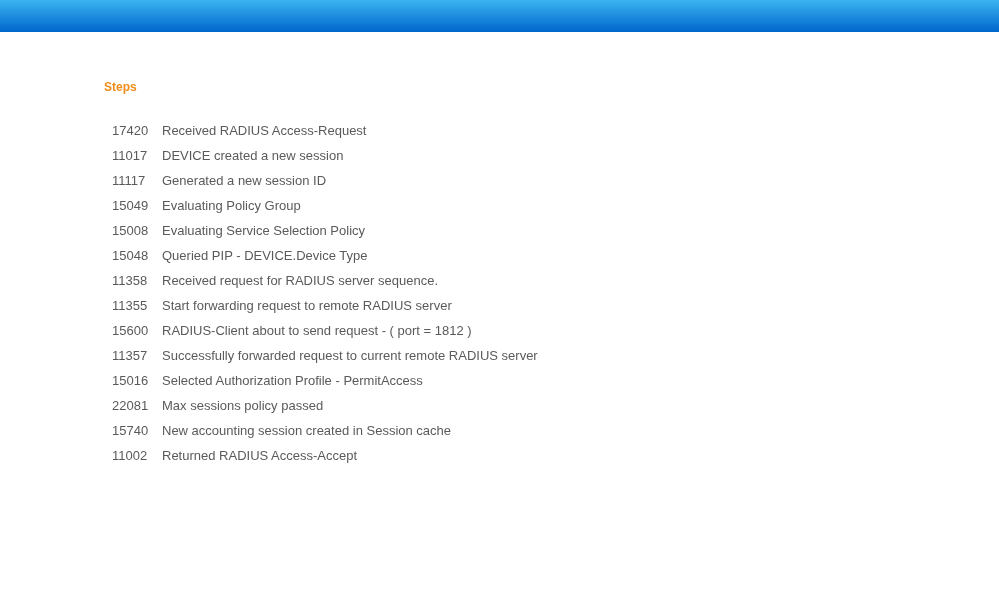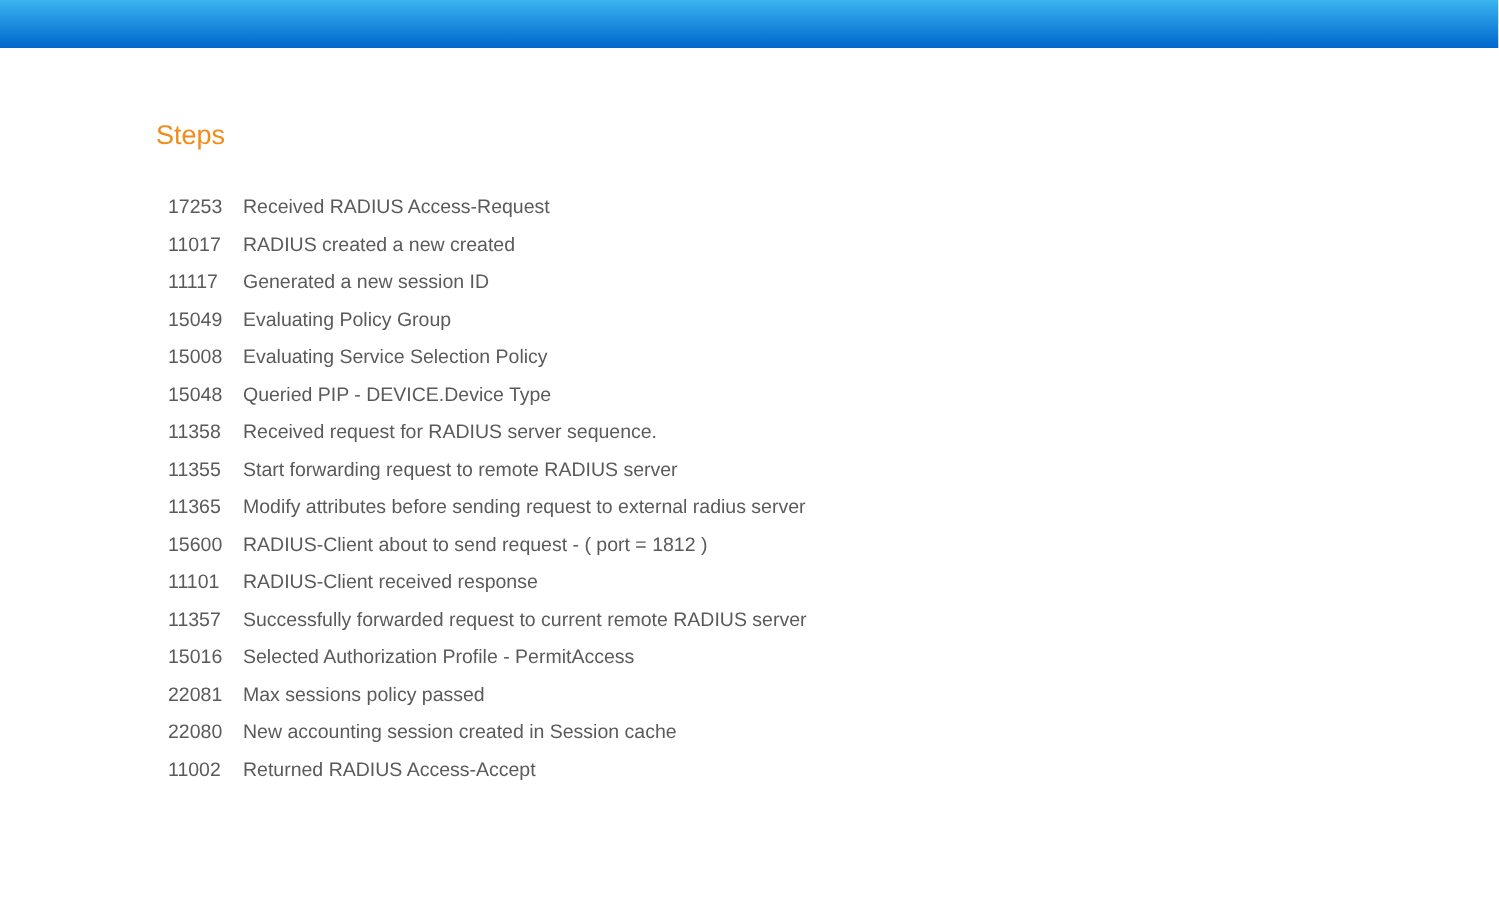--- a/index.html
+++ b/index.html
@@ -14,22 +14,22 @@
     }
     .header-bar {
       width: 100%;
       height: 32px;
       background: linear-gradient(to bottom, #3bb4f0 0%, #0066cc 100%);
     }
     .content {
       padding: 48px 0 0 104px;
     }
     .title {
-      font-size: 18px;
-      font-weight: normal;
+      font-size: 12px;
+      font-weight: bold;
       color: #f08c1a;
       margin-bottom: 24px;
     }
     .steps-table {
       border-collapse: collapse;
     }
     .steps-table td {
       padding: 5px 0;
       font-size: 13px;
       color: #5a5a5a;
@@ -47,26 +47,26 @@
 </head>
 <body>
 
 <div class="header-bar"></div>
 
 <div class="content">
   <h2 class="title">Steps</h2>
   <table class="steps-table">
     <tbody>
         <tr>
-          <td class="code">17253</td>
+          <td class="code">17420</td>
           <td class="desc">Received RADIUS Access-Request</td>
         </tr>
         <tr>
           <td class="code">11017</td>
-          <td class="desc">RADIUS created a new created</td>
+          <td class="desc">DEVICE created a new session</td>
         </tr>
         <tr>
           <td class="code">11117</td>
           <td class="desc">Generated a new session ID</td>
         </tr>
         <tr>
           <td class="code">15049</td>
           <td class="desc">Evaluating Policy Group</td>
         </tr>
         <tr>
@@ -79,45 +79,37 @@
         </tr>
         <tr>
           <td class="code">11358</td>
           <td class="desc">Received request for RADIUS server sequence.</td>
         </tr>
         <tr>
           <td class="code">11355</td>
           <td class="desc">Start forwarding request to remote RADIUS server</td>
         </tr>
         <tr>
-          <td class="code">11365</td>
-          <td class="desc">Modify attributes before sending request to external radius server</td>
-        </tr>
-        <tr>
           <td class="code">15600</td>
           <td class="desc">RADIUS-Client about to send request - ( port = 1812 )</td>
-        </tr>
-        <tr>
-          <td class="code">11101</td>
-          <td class="desc">RADIUS-Client received response</td>
         </tr>
         <tr>
           <td class="code">11357</td>
           <td class="desc">Successfully forwarded request to current remote RADIUS server</td>
         </tr>
         <tr>
           <td class="code">15016</td>
           <td class="desc">Selected Authorization Profile - PermitAccess</td>
         </tr>
         <tr>
           <td class="code">22081</td>
           <td class="desc">Max sessions policy passed</td>
         </tr>
         <tr>
-          <td class="code">22080</td>
+          <td class="code">15740</td>
           <td class="desc">New accounting session created in Session cache</td>
         </tr>
         <tr>
           <td class="code">11002</td>
           <td class="desc">Returned RADIUS Access-Accept</td>
         </tr>
       </tbody>
   </table>
 </div>
 

